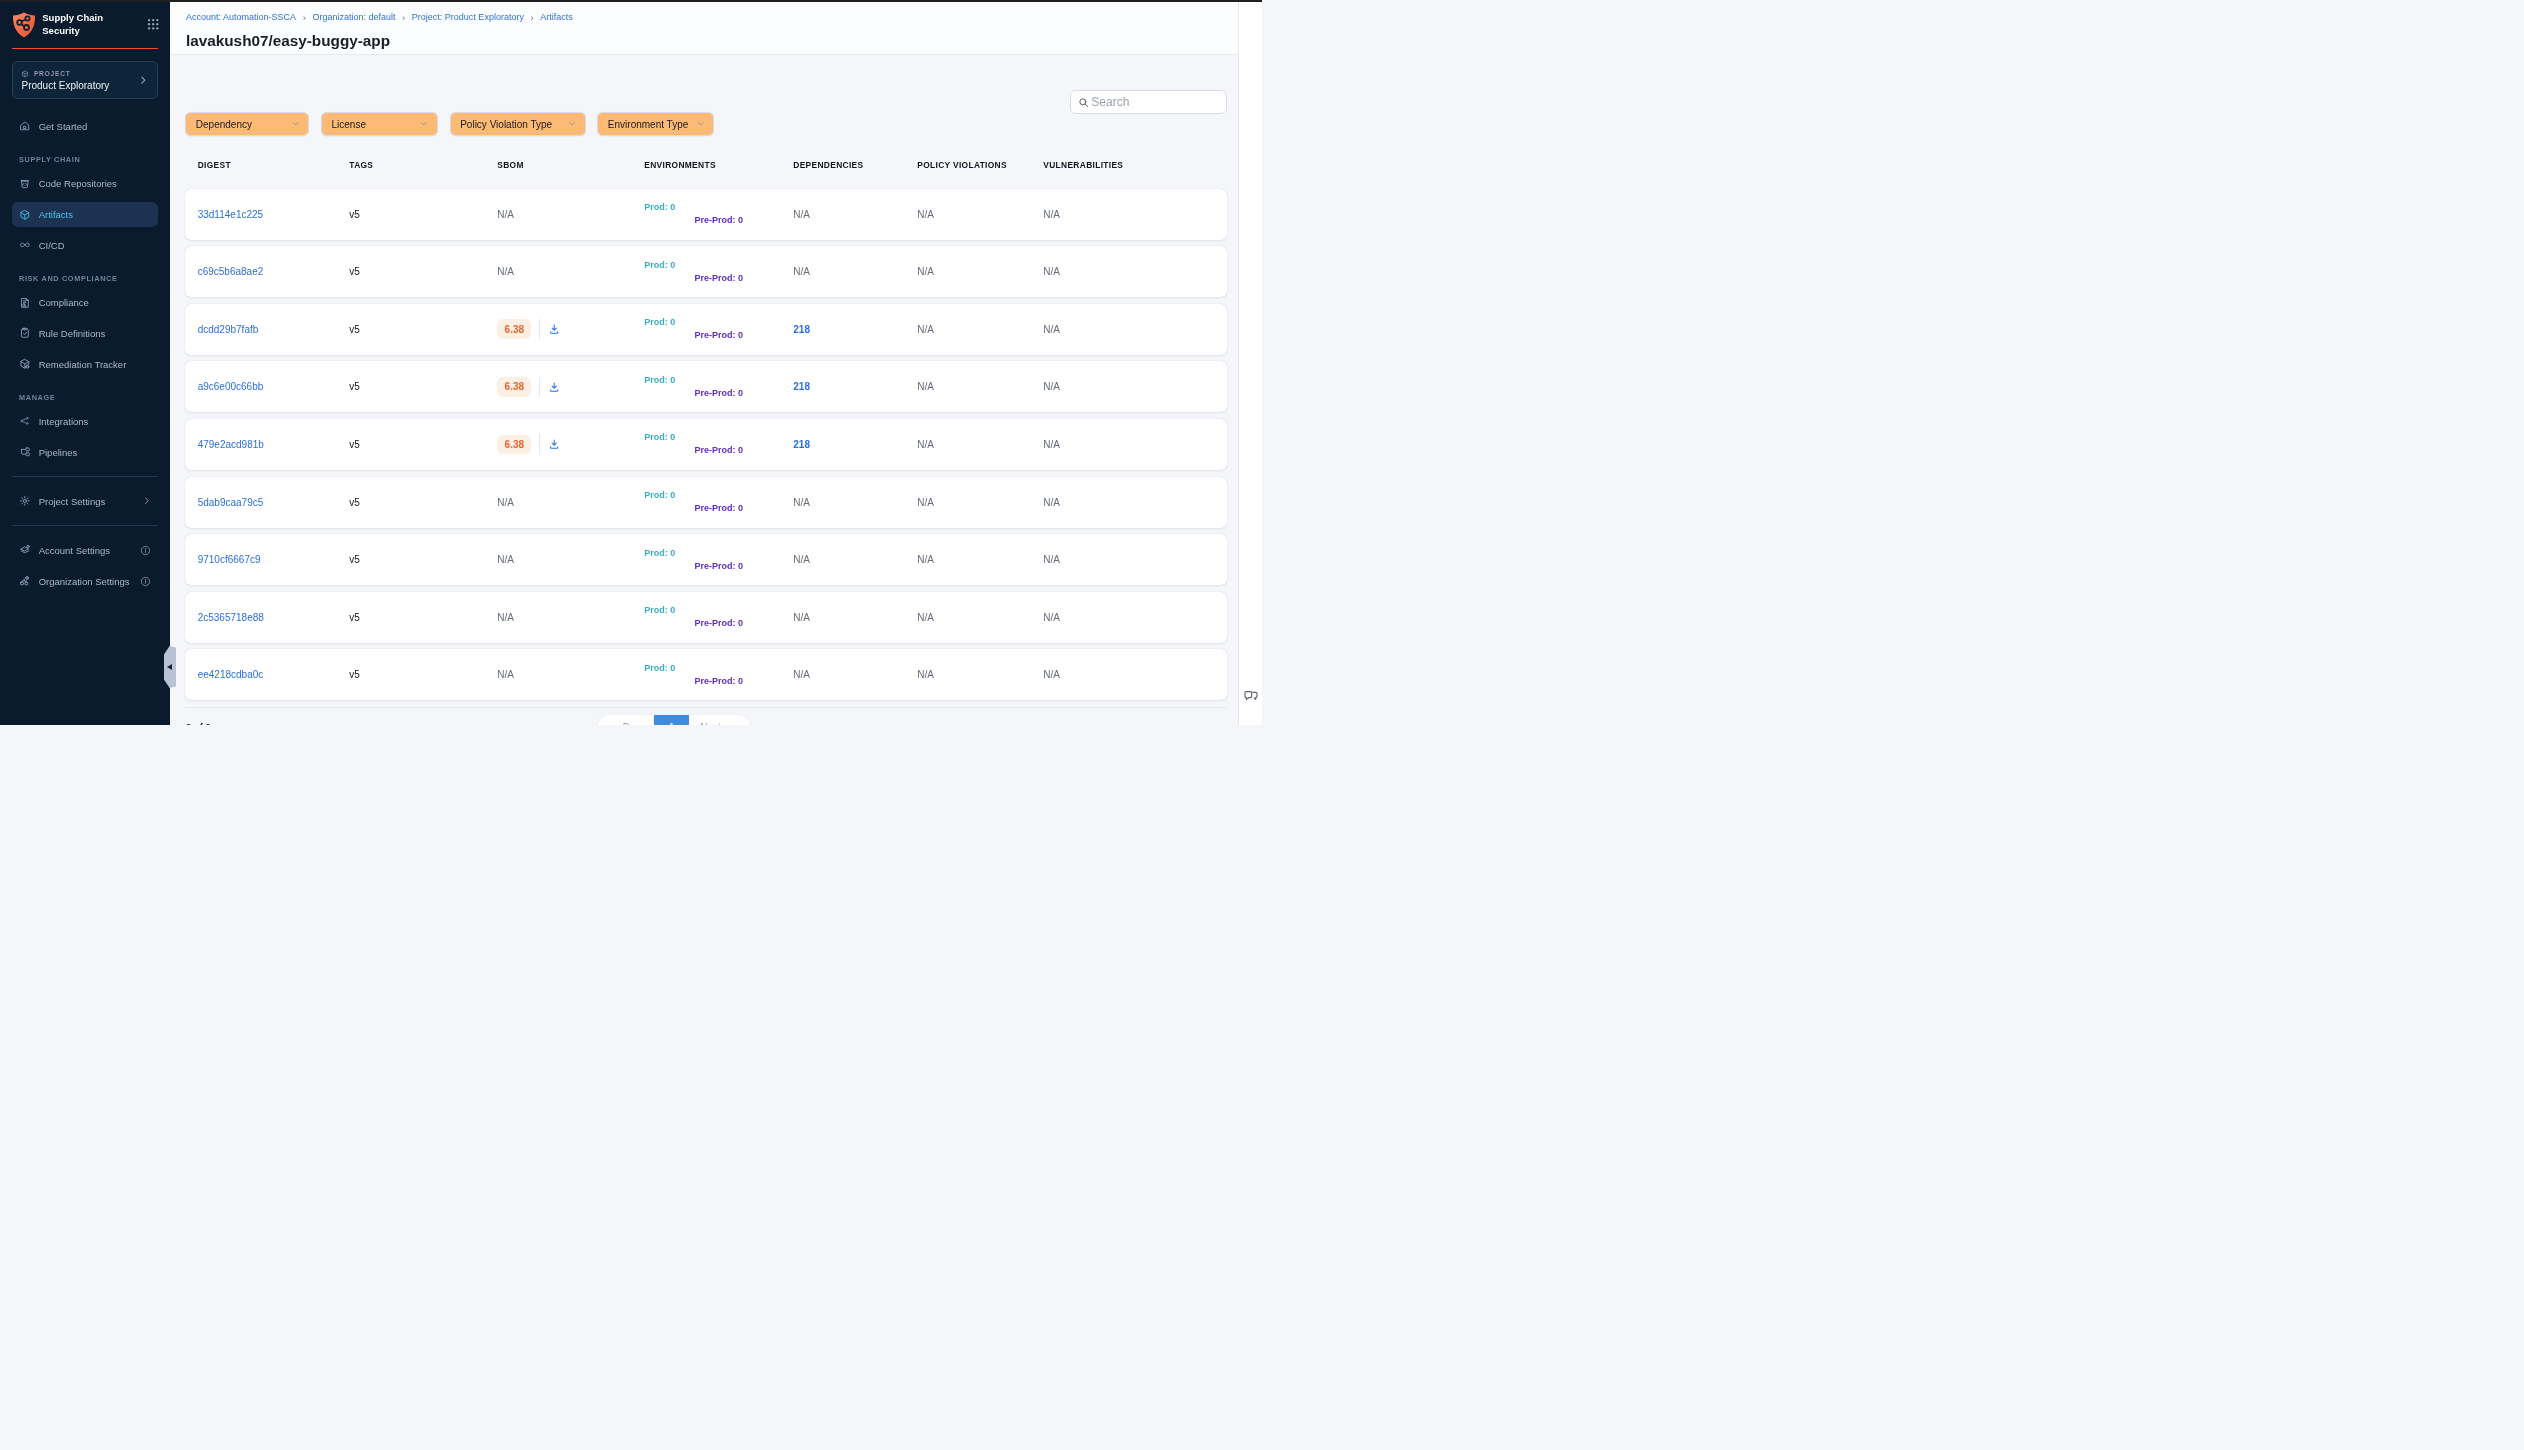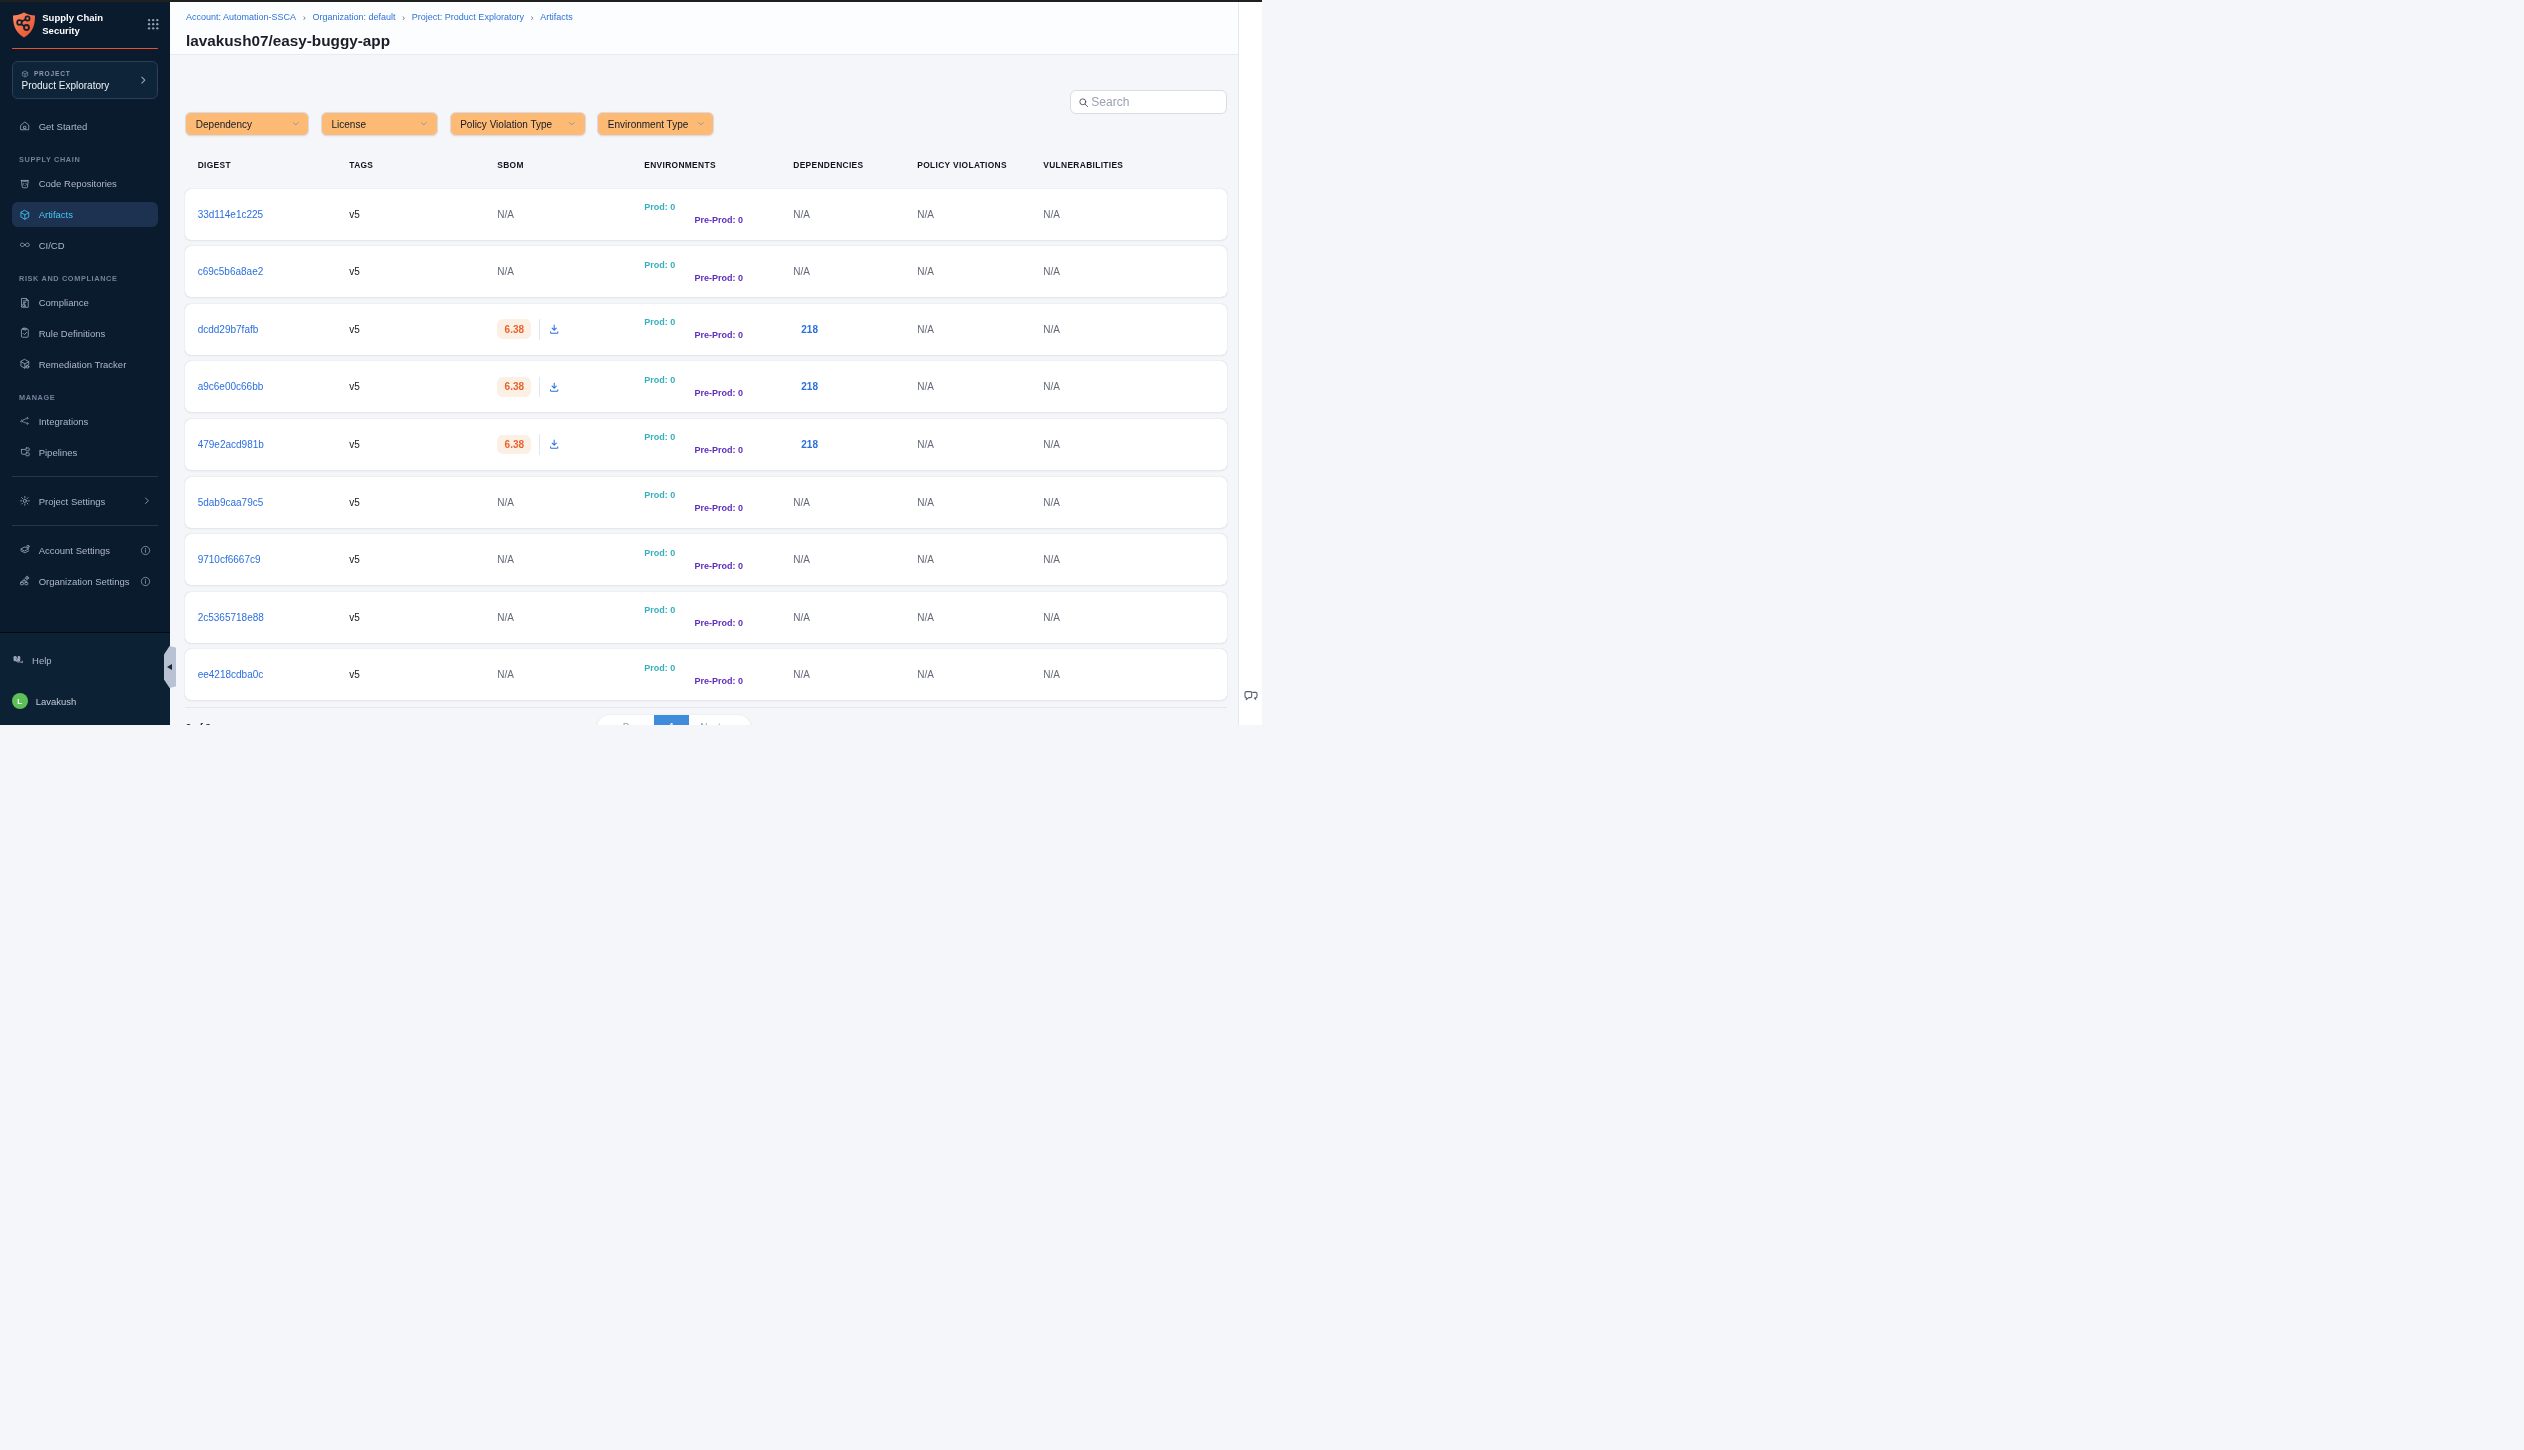--- a/index.html
+++ b/index.html
@@ -81,21 +81,21 @@
   .cell:first-child{padding-left:12.4px;}
   .link{color:#2b6fdf;cursor:pointer;}
   .na{color:#646a79;}
   .sbom-wrap{display:flex;align-items:center;gap:8px;}
   .sbom-badge{background:#fcefe4;color:#e8642f;font-weight:700;font-size:10px;
     padding:4.4px 7.3px;border-radius:5.8px;}
   .sbom-sep{width:0.7px;height:20.5px;background:#e3e6ec;}
   .dl-btn{display:flex;cursor:pointer;}
   .env-prod{color:#35b0bd;font-size:9px;font-weight:600;line-height:1.45;}
   .env-preprod{color:#5f2dbe;font-size:9px;font-weight:600;line-height:1.45;text-align:center;}
-  .deps-link{color:#2b6fdf;font-weight:600;cursor:pointer;margin-left:8px;}
+  .deps-link{color:#2b6fdf;font-weight:600;cursor:pointer;}
 
   #table-end-line{height:0.7px;background:#e4e7ed;margin-top:0;}
   
   #table-footer{position:relative;height:35px;margin-top:5.8px;}
   #row-count{position:absolute;left:0.7px;top:7.3px;font-size:9.5px;color:#23252f;font-weight:600;}
   #pager{position:absolute;left:412px;top:1.5px;width:154px;height:25.6px;background:#fff;border-radius:13px;
     box-shadow:0 0.7px 2.2px rgba(40,48,70,.18);display:flex;overflow:hidden;align-items:stretch;}
   .pager-btn{display:flex;align-items:center;justify-content:center;font-size:10px;color:#9b9fb1;
     padding:0 11px;cursor:pointer;gap:4.4px;white-space:nowrap;}
   #page-current{width:35px;background:#3f8bdc;color:#fff;display:flex;align-items:center;
@@ -307,36 +307,20 @@
         <span>Organization Settings</span>
         <span class="trail">
           <svg width="11" height="11" viewBox="0 0 24 24" fill="none" stroke="#8d97ad" stroke-width="1.8">
             <circle cx="12" cy="12" r="9"></circle>
             <path d="M12 11v5M12 7.5v1" stroke-linecap="round"></path>
           </svg>
         </span>
       </div>
     </div>
 
-  <div id="sidebar-footer">
-    <div class="nav-item" style="padding:0;margin-bottom:0;">
-      <span class="nico">
-        <svg width="12.4" height="12.4" viewBox="0 0 24 24" style="font-size:13px">
-          <path d="M20 13v4l-3-1.6H11a2 2 0 0 1-2-2V13" fill="none" stroke="#9aa5bd" stroke-width="1.8" stroke-linejoin="round"></path>
-          <rect x="3" y="4" width="13" height="10" rx="2.4" fill="#9aa5bd"></rect>
-          <text x="9.5" y="12" font-size="9" font-weight="bold" fill="#0d1f33" text-anchor="middle" font-family="Liberation Sans, sans-serif">?</text>
-        </svg>
-      </span>
-      <span>Help</span>
-    </div>
-    <div class="nav-item" style="padding:0;margin-top:16px;">
-      <span class="avatar">L</span>
-      <span style="color:#c3cad9;">Lavakush</span>
-    </div>
-  </div>
 </div>
 <div id="collapse-handle"></div>
 
 <div id="right-rail">
   <span id="feedback-btn">
     <svg width="16" height="16" viewBox="0 0 24 24" fill="none" stroke="#5b6170" stroke-width="1.7" stroke-linejoin="round">
       <path d="M14 5h5a2 2 0 0 1 2 2v4a2 2 0 0 1-2 2v2.5L16.5 13"></path>
       <path d="M11 4H5a2 2 0 0 0-2 2v5a2 2 0 0 0 2 2v3l3.5-3H11a2 2 0 0 0 2-2V6a2 2 0 0 0-2-2z"></path>
     </svg>
   </span>

